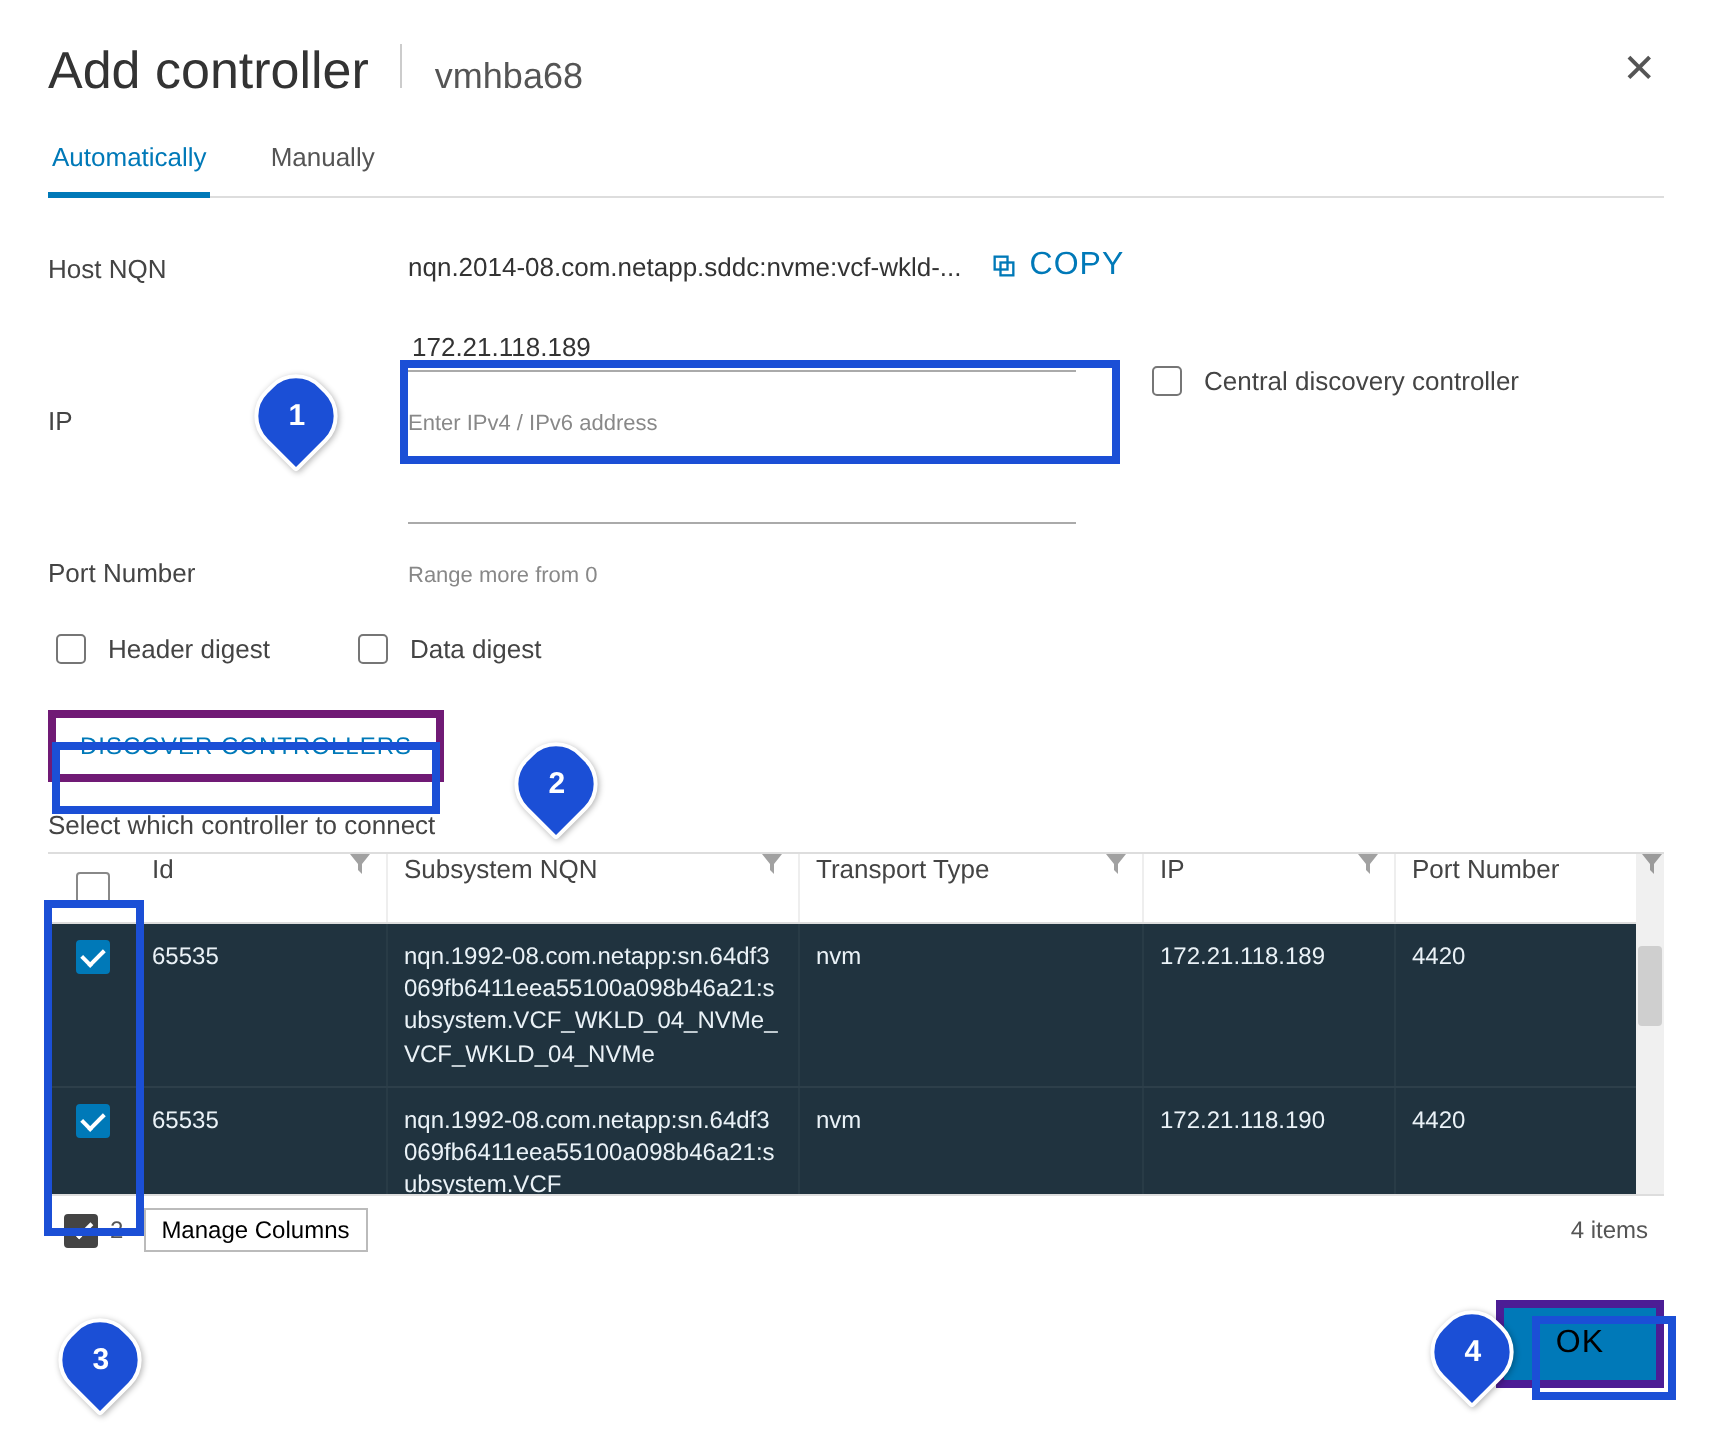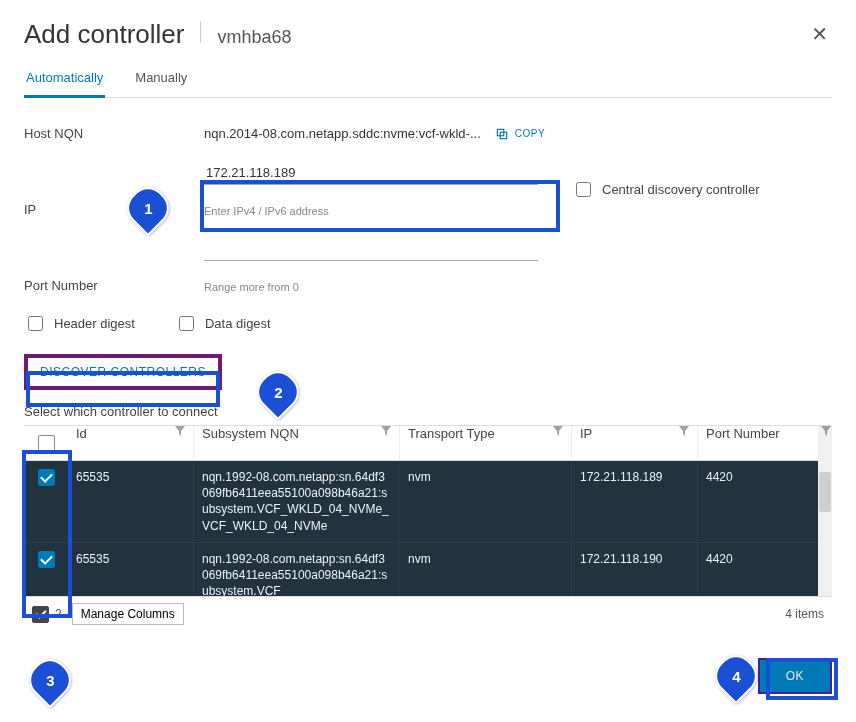--- a/index.html
+++ b/index.html
@@ -11,21 +11,21 @@
   .subtitle{font-size:18px;color:#555}
   .close{font-size:20px;color:#555;cursor:pointer;padding:4px}
   .tabs{display:flex;gap:28px;border-bottom:1px solid #ddd;margin-top:12px}
   .tab{padding:8px 2px 10px 2px;color:#555;cursor:pointer;position:relative}
   .tab.active{color:#0079b8;border-bottom:3px solid #0079b8;margin-bottom:-1px}
   .form{margin-top:14px}
   .row{display:flex;align-items:flex-end;padding:10px 0}
   .lbl{width:180px;color:#444;padding-top:4px}
   .fld{flex:1;display:flex;align-items:center;gap:14px}
   .nqn{max-width:330px;overflow:hidden;text-overflow:ellipsis;white-space:nowrap;color:#333}
-  .copy{color:#0079b8;display:inline-flex;align-items:center;gap:6px;font-size:10px;letter-spacing:.5px;cursor:pointer}
+  .copy{color:#0079b8;display:inline-flex;align-items:center;gap:6px;font-size:16px;letter-spacing:.5px;cursor:pointer}
   .copy svg{width:14px;height:14px}
   .input{border:none;border-bottom:1px solid #aaa;padding:4px 2px;font-size:13px;width:330px;outline:none;background:transparent;color:#333}
   .hint{font-size:11px;color:#888;margin-top:20px}
   .chk{display:inline-flex;align-items:center;gap:8px;color:#444}
   .chk input{width:15px;height:15px}
   .hl1{position:absolute;left:200px;top:180px;width:360px;height:52px;pointer-events:none;border:4px solid #1b4fd6;box-sizing:border-box}
   .hl2{position:absolute;left:26px;top:371px;width:194px;height:36px;border:4px solid #1b4fd6;box-sizing:border-box;pointer-events:none}
   .hl3{position:absolute;left:22px;top:450px;width:50px;height:168px;border:4px solid #1b4fd6;box-sizing:border-box;pointer-events:none;z-index:5}
   .hl4{position:absolute;right:18px;bottom:22px;width:72px;height:42px;border:4px solid #1b4fd6;box-sizing:border-box;pointer-events:none}
   .callout{position:absolute;width:36px;height:36px;background:#1b4fd6;border-radius:18px 18px 18px 2px;transform:rotate(-45deg);display:flex;align-items:center;justify-content:center;border:2px solid #fff;box-shadow:0 1px 3px rgba(0,0,0,.3);z-index:10}
@@ -48,21 +48,21 @@
   .hdr-chk{width:44px;flex:none;display:flex;align-items:center;justify-content:center}
   .cb{width:15px;height:15px;background:#fff;border:1px solid #888;border-radius:2px}
   .cb.checked{background:#0079b8;border-color:#0079b8;display:flex;align-items:center;justify-content:center}
   .cb.checked:after{content:"";width:5px;height:9px;border:solid #fff;border-width:0 2px 2px 0;transform:rotate(45deg);margin-top:-2px}
   .grid-foot{display:flex;align-items:center;justify-content:space-between;padding:6px 8px;color:#555;font-size:12px}
   .mg-cols{border:1px solid #bbb;padding:3px 8px;font-size:12px;background:#fff;cursor:pointer}
   .scrollbar{position:absolute;right:0;top:0;bottom:0;width:14px;background:#f0f0f0}
   .sb-thumb{position:absolute;right:1px;top:46px;width:12px;height:40px;background:#cfcfcf;border-radius:2px}
   .footer{position:absolute;right:24px;bottom:28px;display:flex;gap:10px}
   .btn-cancel{border:1px solid #0079b8;color:#0079b8;background:#fff;padding:9px 22px;font-size:12px;letter-spacing:.5px;cursor:pointer}
-  .btn-ok{border:2px solid #4c1d95;background:#0079b8;color:#e5e5e5;padding:9px 26px;font-size:12px;letter-spacing:.5px;cursor:pointer}
+  .btn-ok{border:4px solid #4c1d95;background:#0079b8;color:#000000;padding:9px 26px;font-size:16px;letter-spacing:.5px;cursor:pointer}
   .foot-chk{width:15px;height:15px;background:#444;border:1px solid #444;border-radius:2px;display:inline-flex;align-items:center;justify-content:center;margin-right:6px}
   .foot-chk:after{content:"";width:4px;height:8px;border:solid #fff;border-width:0 2px 2px 0;transform:rotate(45deg);margin-top:-2px}
 </style>
 </head>
 <body>
 
 <div class="dialog">
 
   <div class="hdr">
     <div class="hdr-left">

